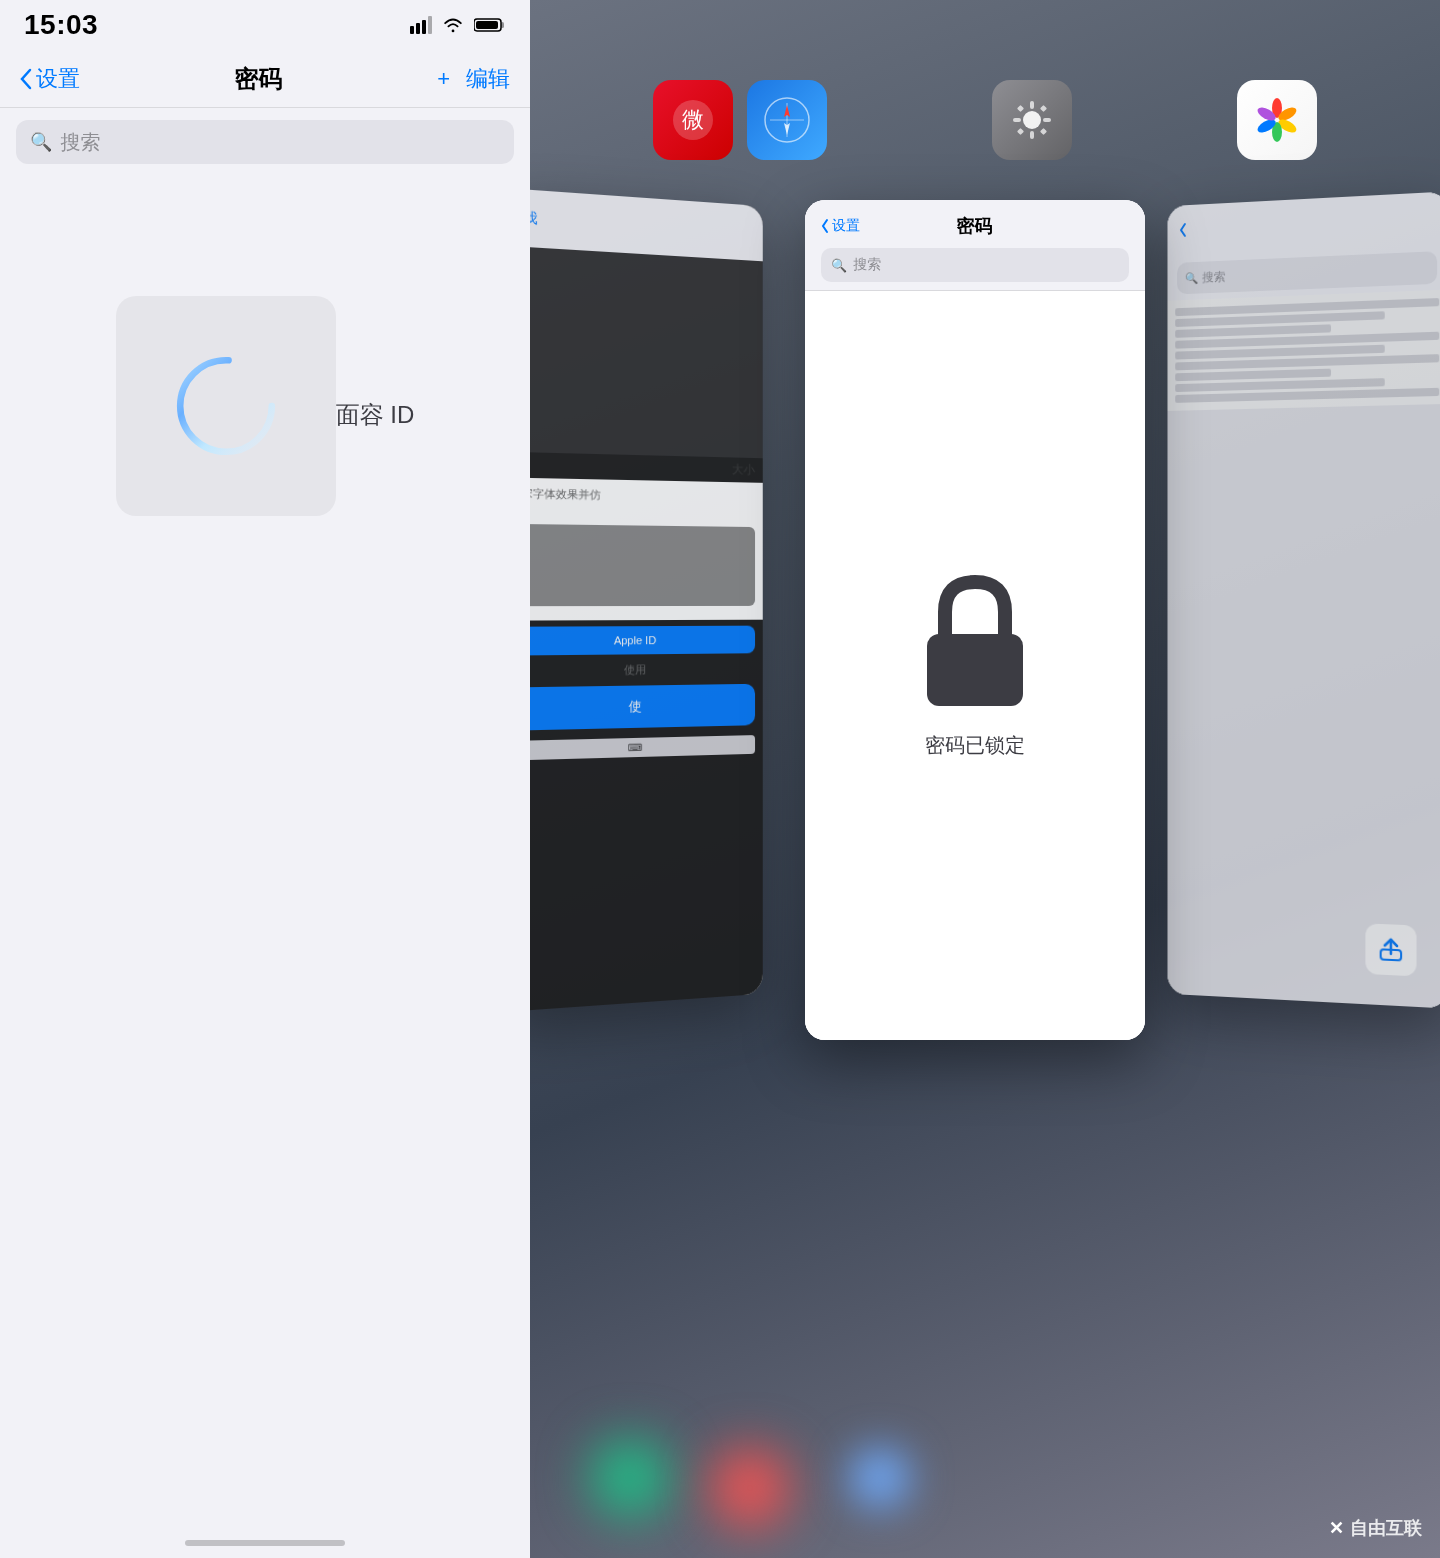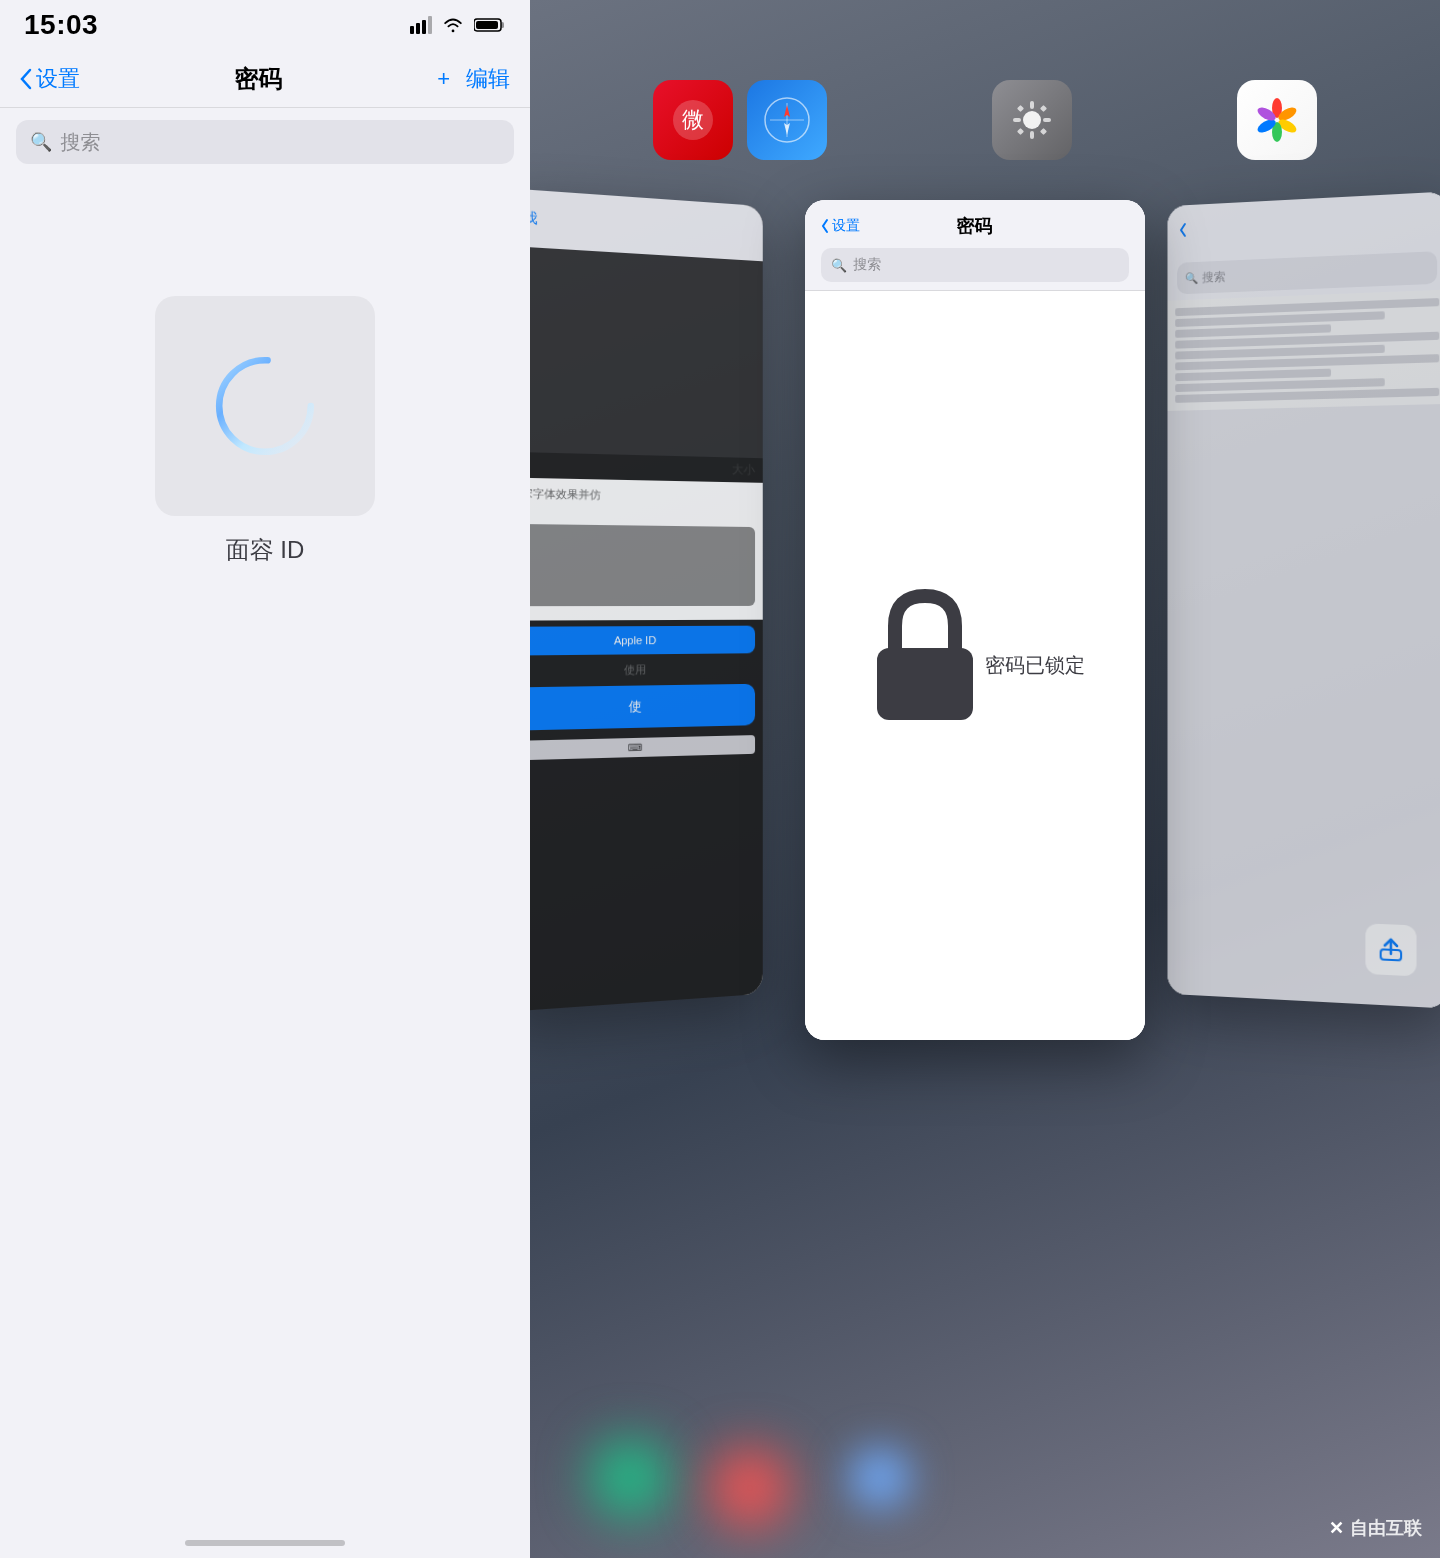--- a/index.html
+++ b/index.html
@@ -147,21 +147,21 @@
 
     .face-id-label {
       font-size: 22px;
       color: #3c3c43;
       margin-top: 14px;
       text-align: center;
     }
 
     .face-id-wrapper {
       display: flex;
-      flex-direction: column;
+      flex-direction: row;
       align-items: center;
     }
 
     .home-indicator {
       position: absolute;
       bottom: 12px;
       left: 50%;
       transform: translateX(-50%);
       width: 160px;
       height: 6px;
@@ -384,21 +384,21 @@
     }
 
     .card-center-search-text {
       color: #8e8e93;
       font-size: 14px;
     }
 
     .card-center-content {
       flex: 1;
       display: flex;
-      flex-direction: row;
+      flex-direction: column;
       align-items: center;
       justify-content: center;
       background: #fff;
       padding: 40px 20px;
     }
 
     .lock-icon-svg {
       margin-bottom: 20px;
     }
 

